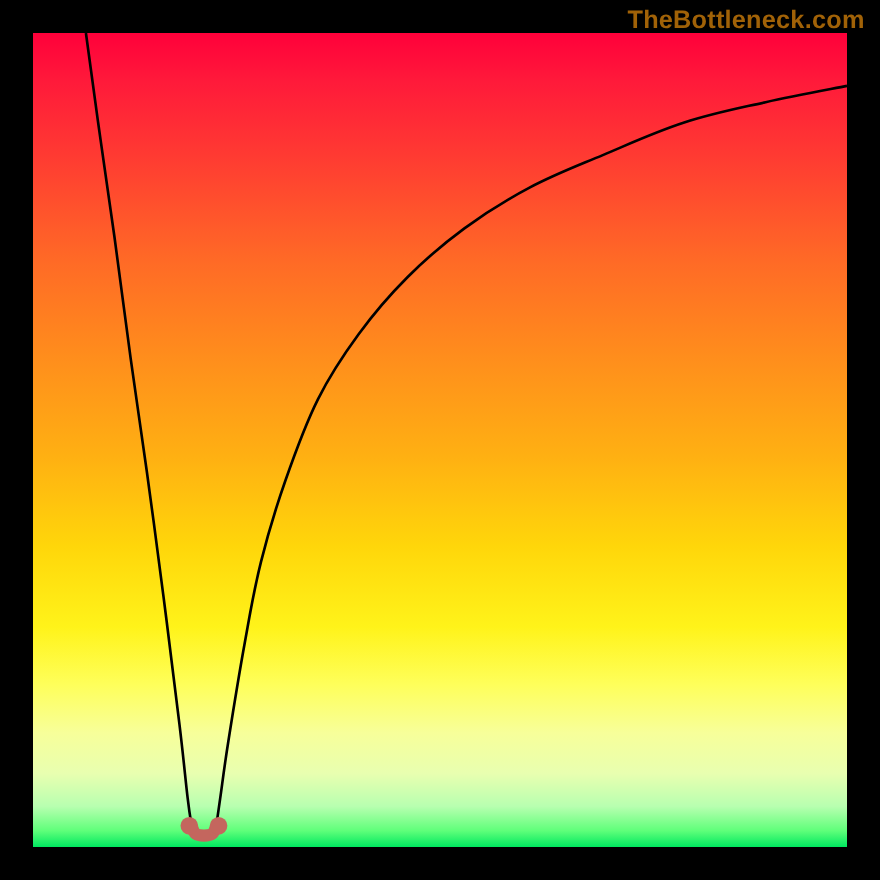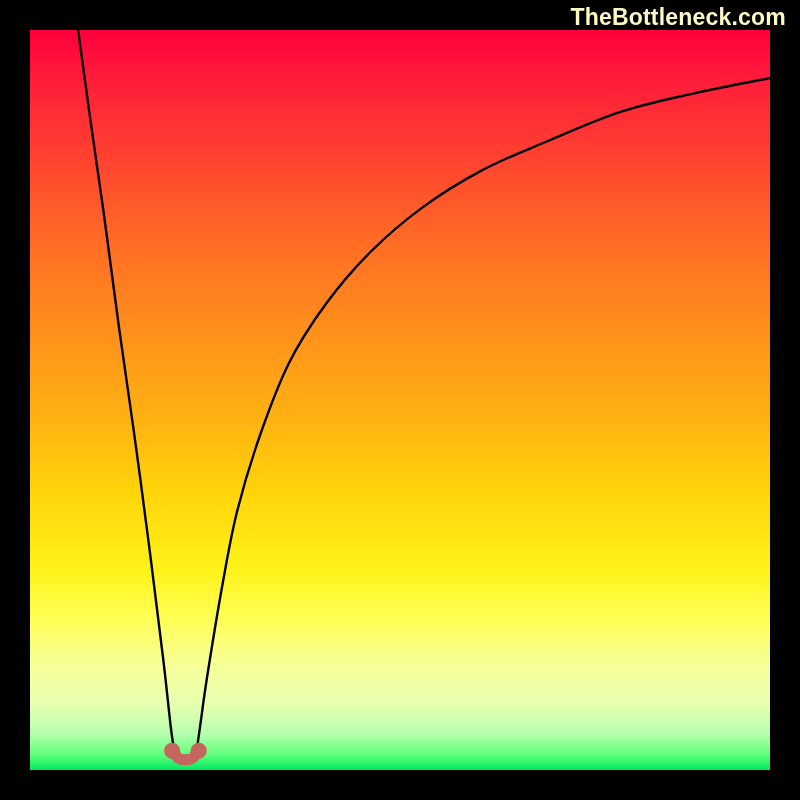--- a/index.html
+++ b/index.html
@@ -15,21 +15,21 @@
           #ffd60a 63%,
           #fff31a 73%,
           #feff5a 80%,
           #f7ff9a 86%,
           #e8ffb0 91%,
           #b8ffb0 95%,
           #5fff7a 98%,
           #00e860 100%);}
   svg.curve{position:absolute;left:30px;top:30px;width:740px;height:740px;overflow:visible;}
   .watermark{position:absolute;top:4px;right:14px;
-             font:700 23px Arial,Helvetica,sans-serif;color:#fef9c3;letter-spacing:.2px;}
+             font:700 23px Arial,Helvetica,sans-serif;color:#a16207;letter-spacing:.2px;}
 </style>
 </head>
 <body>
 
 <div class="frame">
   <div class="plot"></div>
 
   <svg class="curve" viewBox="0 0 740 740">
     <path fill="none" stroke="#000" stroke-width="2.4" d="M 48.1 0 C 50.098 14.651999999999996, 54.538000000000004 48.09999999999998, 59.2 81.39999999999998 C 63.862 114.69999999999997, 68.672 146.372, 74 185 C 79.328 223.628, 83.472 257.372, 88.8 296 C 94.128 334.628, 98.272 360.972, 103.60000000000001 399.59999999999997 C 108.92800000000001 438.22799999999995, 113.072 469.308, 118.4 510.6 C 123.72800000000001 551.892, 129.20399999999998 595.7, 133.2 629 C 137.196 662.3, 138.602 678.95, 140.6 695.6 C 142.59799999999998 712.25, 143.63400000000001 716.838, 144.3 721.5"></path>
     <path fill="none" stroke="#000" stroke-width="2.4" d="M 166.5 721.5 C 167.166 716.838, 168.20200000000003 709.586, 170.20000000000002 695.6 C 172.198 681.614, 173.60399999999998 669.108, 177.6 643.8 C 181.596 618.492, 187.072 584.304, 192.4 555 C 197.728 525.696, 200.54000000000002 507.64, 207.20000000000002 481 C 213.86 454.36, 220.07600000000002 433.64, 229.4 407 C 238.724 380.36, 247.012 356.97599999999994, 259 332.99999999999994 C 270.988 309.02399999999994, 281.348 293.78, 296 273.8 C 310.652 253.82000000000002, 323.084 239.316, 340.40000000000003 222 C 357.71600000000007 204.684, 372.22 192.25200000000004, 392.20000000000005 177.60000000000002 C 412.18000000000006 162.948, 428.756 152.5879999999999, 451.4 140.5999999999999 C 474.044 128.6119999999999, 492.692 121.65599999999999, 518 111 C 543.308 100.34400000000001, 565.36 90.05799999999998, 592 81.39999999999998 C 618.64 72.74199999999998, 639.36 68.89399999999999, 666 62.89999999999998 C 692.64 56.90599999999996, 726.68 50.763999999999925, 740 48.09999999999991"></path>

